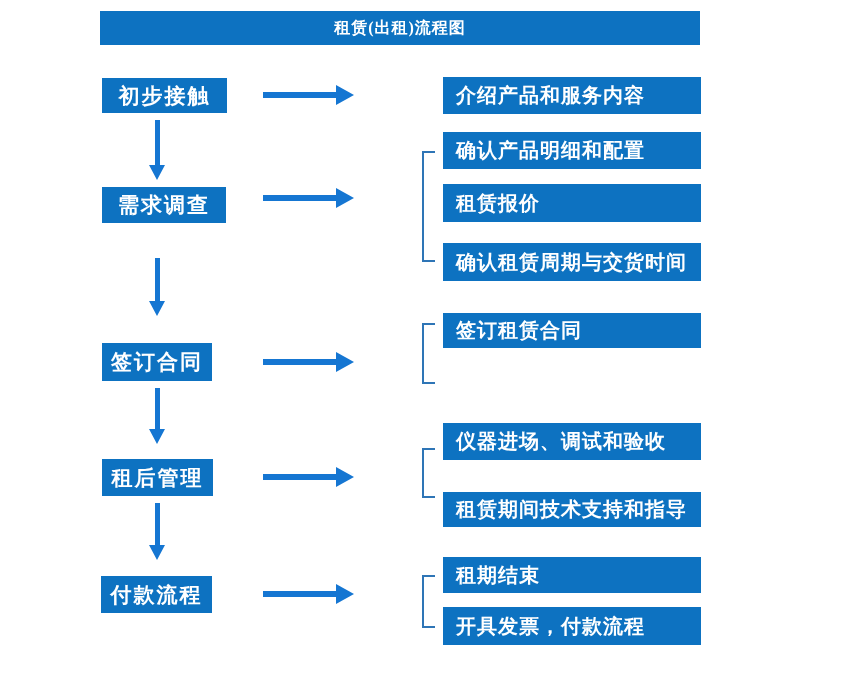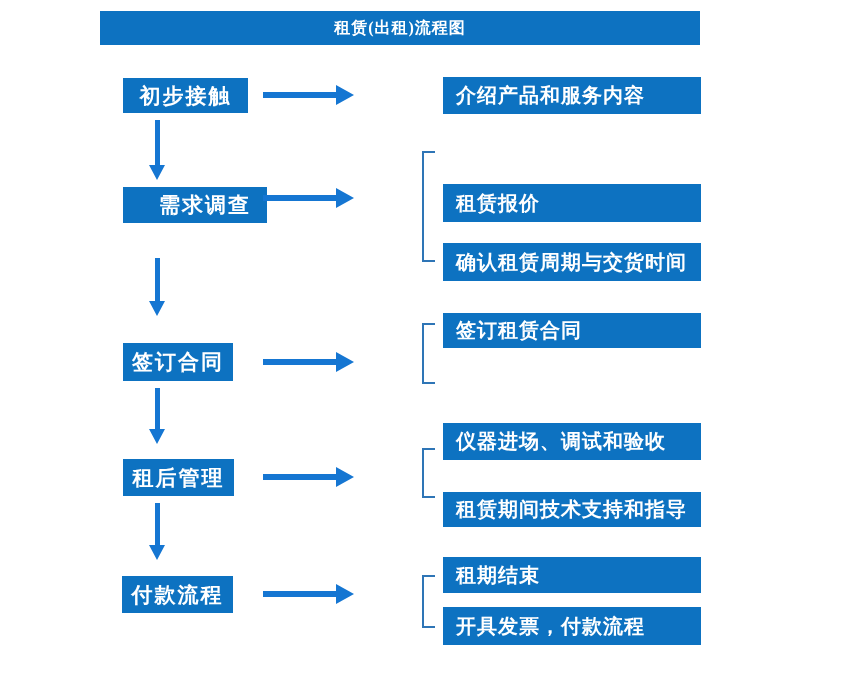--- a/index.html
+++ b/index.html
@@ -33,21 +33,20 @@
     position: absolute;
     background: #0d72c1;
     color: #ffffff;
     font-weight: bold;
     font-size: 21px;
     text-align: center;
     letter-spacing: 2px;
     display: flex;
     align-items: center;
     justify-content: center;
-    margin-left: 21px;
   }
 
   .detail-box {
     position: absolute;
     left: 443px;
     width: 258px;
     background: #0d72c1;
     color: #ffffff;
     font-weight: bold;
     font-size: 20px;
@@ -100,21 +99,21 @@
   }
 </style>
 </head>
 <body>
 
 <div class="stage-canvas">
 
   <div class="title-bar">租赁(出租)流程图</div>
 
   <div class="stage-box" style="left:102px; top:78px;  width:125px; height:35px;">初步接触</div>
-  <div class="stage-box" style="left:102px; top:187px; width:124px; height:36px;padding-left:20px;">需求调查</div>
+  <div class="stage-box" style="left:102px; top:187px; width:124px; height:36px;">需求调查</div>
   <div class="stage-box" style="left:102px; top:343px; width:110px; height:38px;">签订合同</div>
   <div class="stage-box" style="left:102px; top:459px; width:111px; height:37px;">租后管理</div>
   <div class="stage-box" style="left:101px; top:576px; width:111px; height:37px;">付款流程</div>
 
   <div class="v-arrow" style="top:120px; height:60px;">
     <div class="shaft" style="height:46px;"></div>
       <div class="head"></div>
   </div>
   <div class="v-arrow" style="top:258px; height:58px;">
     <div class="shaft" style="height:44px;"></div>
@@ -149,20 +148,21 @@
     <div class="shaft"></div>
       <div class="head"></div>
   </div>
 
   <div class="bracket" style="top:151px; height:111px;"></div>
   <div class="bracket" style="top:323px; height:61px;"></div>
   <div class="bracket" style="top:448px; height:50px;"></div>
   <div class="bracket" style="top:575px; height:53px;"></div>
 
   <div class="detail-box" style="top:77px;  height:37px;">介绍产品和服务内容</div>
+  <div class="detail-box" style="top:132px; height:37px;">确认产品明细和配置</div>
   <div class="detail-box" style="top:184px; height:38px;">租赁报价</div>
   <div class="detail-box" style="top:313px; height:35px;">签订租赁合同</div>
   <div class="detail-box" style="top:243px; height:38px;">确认租赁周期与交货时间</div>
   <div class="detail-box" style="top:423px; height:37px;">仪器进场、调试和验收</div>
   <div class="detail-box" style="top:492px; height:35px;">租赁期间技术支持和指导</div>
   <div class="detail-box" style="top:557px; height:36px;">租期结束</div>
   <div class="detail-box" style="top:607px; height:38px;">开具发票，付款流程</div>
 
 </div>
 

